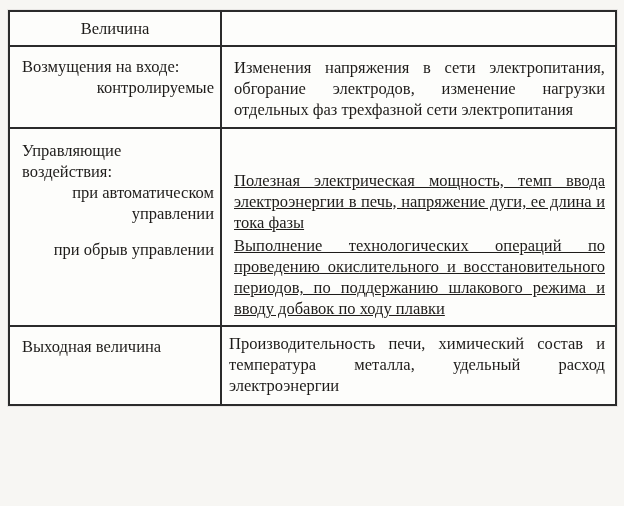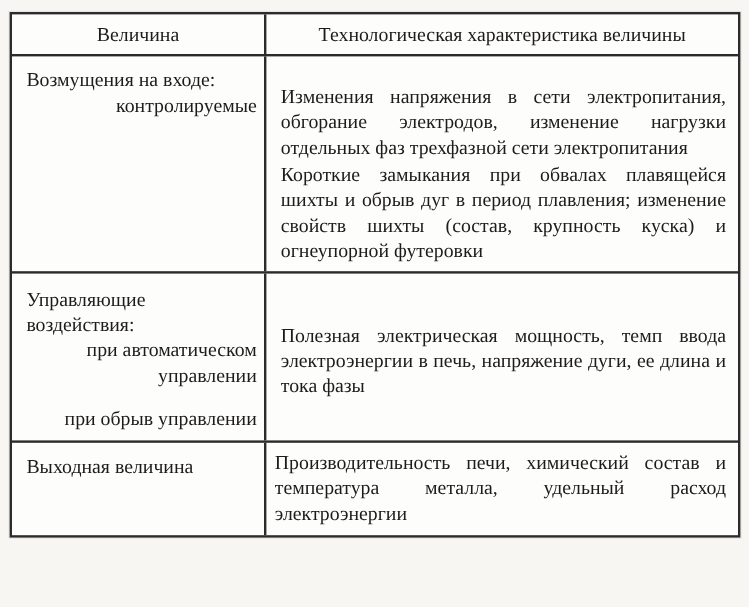--- a/index.html
+++ b/index.html
@@ -41,69 +41,66 @@
   .t-header .cell {
     display: flex;
     align-items: center;
     justify-content: center;
     text-align: center;
     height: 33px;
     padding: 2px 6px;
   }
   
   .lc-r0 { padding: 9px 6px 8px 12px; }
-  .rc-r0 { padding: 23px 10px 7px 12px; }
+  .rc-r0 { padding: 10px 10px 7px 12px; }
   .si-r0-i1 { margin-top: 41px; }
   
   .lc-r1 { padding: 11px 6px 8px 12px; }
-  .rc-r1 { padding: 41px 10px 6px 12px; }
+  .rc-r1 { padding: 41px 10px 6px 12px; text-decoration: underline; }
   .si-r1-i1 { margin-top: 15px; }
   
   .lc-r2 { padding: 9px 2px 8px 12px; }
   .rc-r2 { padding: 6px 10px 8px 7px; }
 
   .cell-title { text-align: justify; }
   .sub-item { margin-left: 30px; text-align: right; }
   .para { text-align: justify; }
   .para + .para { margin-top: 2px; }
 </style>
 </head>
 <body>
 
 <div class="page">
   <div class="doc-table">
 
     <div class="t-row t-header">
       <div class="cell left-cell header-cell">
         <span>Величина</span>
       </div>
-      <div class="cell right-cell header-cell">
-        <span>Технологическая характеристика величины</span>
-      </div>
     </div>
 
     <div class="t-row body-row">
       <div class="cell left-cell lc-r0">
         <div class="cell-title">Возмущения на входе:</div>
         <div class="sub-item si-r0-i0">контролируемые</div>
       </div>
       <div class="cell right-cell rc-r0">
         <p class="para">Изменения напряжения в сети электропитания, обгорание электродов, изменение нагрузки отдельных фаз трехфазной сети электропитания</p>
-        <p class="para">Короткие замыкания при обвалах плавящейся шихты и обрыв дуг в период плавления; изменение свойств шихты (состав, крупность куска) и огнеупорной футеровки</p>
       </div>
     </div>
 
     <div class="t-row body-row">
       <div class="cell left-cell lc-r1">
         <div class="cell-title">Управляющие воздействия:</div>
         <div class="sub-item si-r1-i0">при автоматическом управлении</div>
         <div class="sub-item si-r1-i1">при обрыв управлении</div>
       </div>
       <div class="cell right-cell rc-r1">
         <p class="para">Полезная электрическая мощность, темп ввода электроэнергии в печь, напряжение дуги, ее длина и тока фазы</p>
+        <p class="para">Выполнение технологических операций по проведению окислительного и восстановительного периодов, по поддержанию шлакового режима и вводу добавок по ходу плавки</p>
       </div>
     </div>
 
     <div class="t-row body-row">
       <div class="cell left-cell lc-r2">
         <div class="cell-title">Выходная величина</div>
       </div>
       <div class="cell right-cell rc-r2">
         <p class="para">Производительность печи, химический состав и температура металла, удельный расход электроэнергии</p>
       </div>

